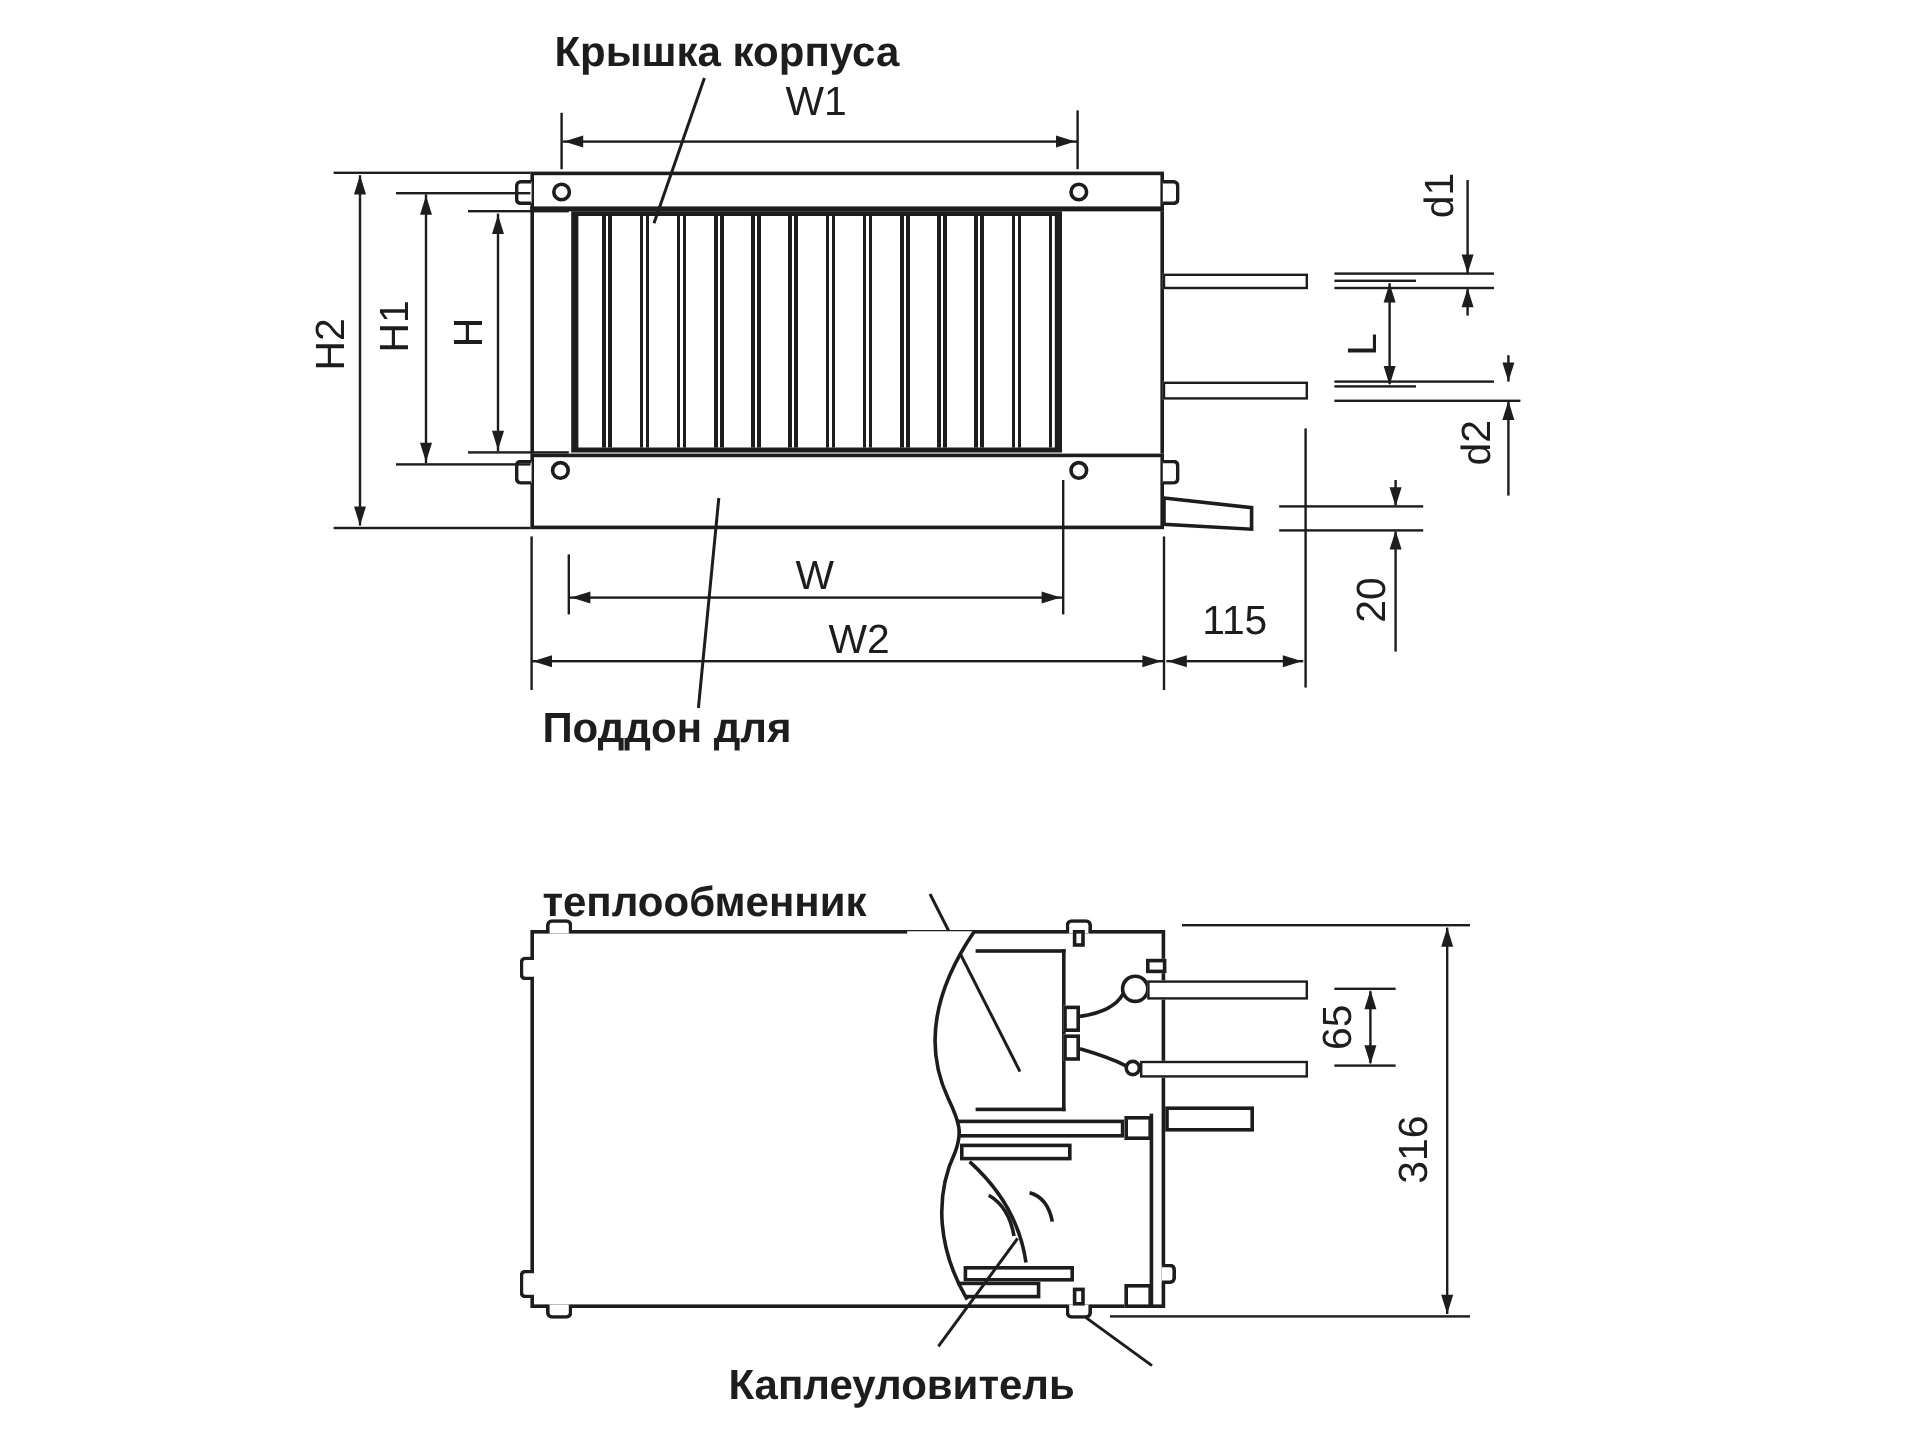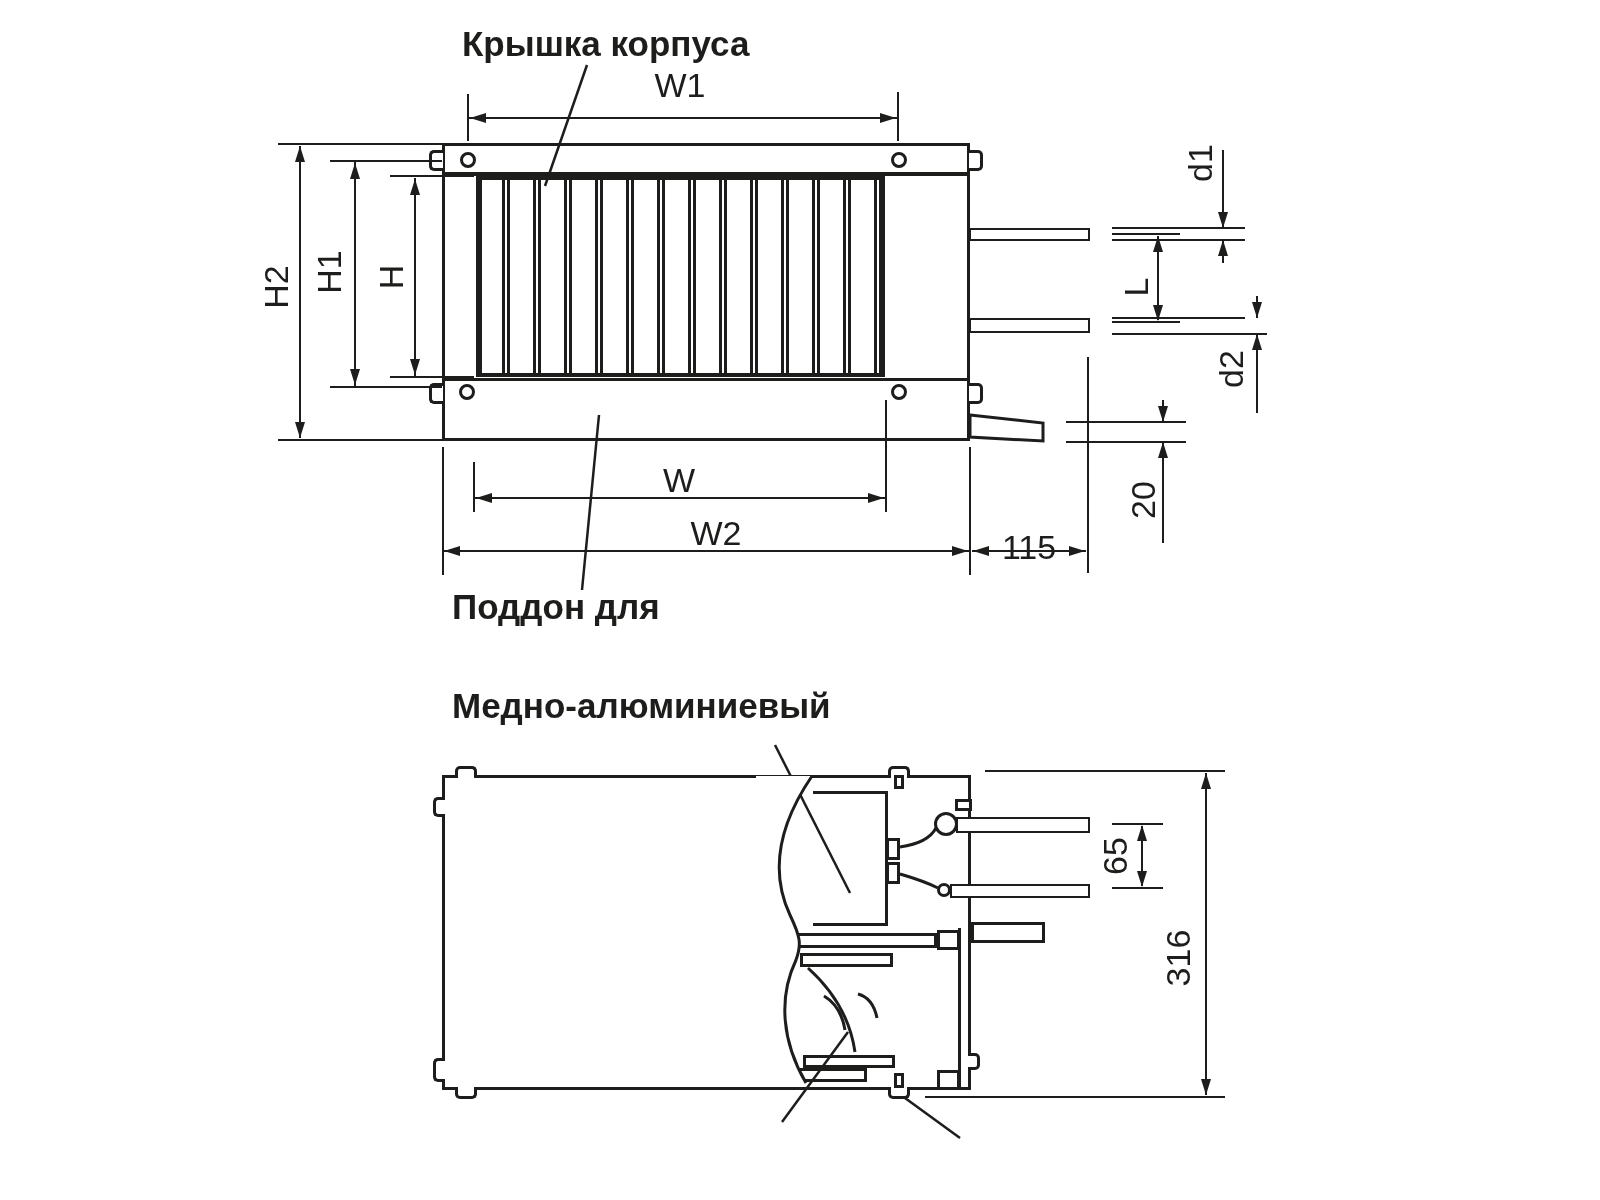--- a/index.html
+++ b/index.html
@@ -97,21 +97,21 @@
   <div class="ln" style="left:969px;top:447px;width:2px;height:128px;"></div>
   <div class="ln" style="left:443px;top:550px;width:527px;height:2px;"></div>
   <div class="arr a-l" style="left:444px;top:546px;"></div>
   <div class="arr a-r" style="left:952px;top:546px;"></div>
   <div class="dlab" style="left:656px;top:512px;">W2</div>
 
   <div class="ln" style="left:972px;top:550px;width:114px;height:2px;"></div>
   <div class="arr a-l" style="left:973px;top:546px;"></div>
   <div class="arr a-r" style="left:1069px;top:546px;"></div>
   <div class="ln" style="left:1087px;top:357px;width:2px;height:216px;"></div>
-  <div class="dlab" style="left:969px;top:526px;">115</div>
+  <div class="dlab" style="left:969px;top:496px;">115</div>
 
   <div class="ln" style="left:1066px;top:421px;width:120px;height:2px;"></div>
   <div class="ln" style="left:1066px;top:441px;width:120px;height:2px;"></div>
   <div class="ln" style="left:1162px;top:400px;width:2px;height:21px;"></div>
   <div class="arr a-d" style="left:1158px;top:406px;"></div>
   <div class="ln" style="left:1162px;top:443px;width:2px;height:100px;"></div>
   <div class="arr a-u" style="left:1158px;top:442px;"></div>
   <div class="dlab vlab" style="left:1083px;top:479px;">20</div>
 
   <div class="ln" style="left:1112px;top:227px;width:133px;height:2px;"></div>
@@ -202,15 +202,16 @@
   <div class="arr a-d" style="left:1137px;top:871px;"></div>
   <div class="dlab vlab" style="left:1055px;top:835px;">65</div>
 
   <div class="ln" style="left:985px;top:770px;width:240px;height:2px;"></div>
   <div class="ln" style="left:925px;top:1096px;width:300px;height:2px;"></div>
   <div class="ln" style="left:1205px;top:773px;width:2px;height:322px;"></div>
   <div class="arr a-u" style="left:1201px;top:773px;"></div>
   <div class="arr a-d" style="left:1201px;top:1079px;"></div>
   <div class="dlab vlab" style="left:1118px;top:937px;">316</div>
 
-  <div class="blab" style="left:452px;top:684px;">Медно-алюминиевый</div>
+  <div class="blab" style="left:452px;top:730px;">теплообменник</div>
+  <div class="blab" style="left:607px;top:1133px;">Каплеуловитель</div>
 
 </div>
 
 </body></html>

